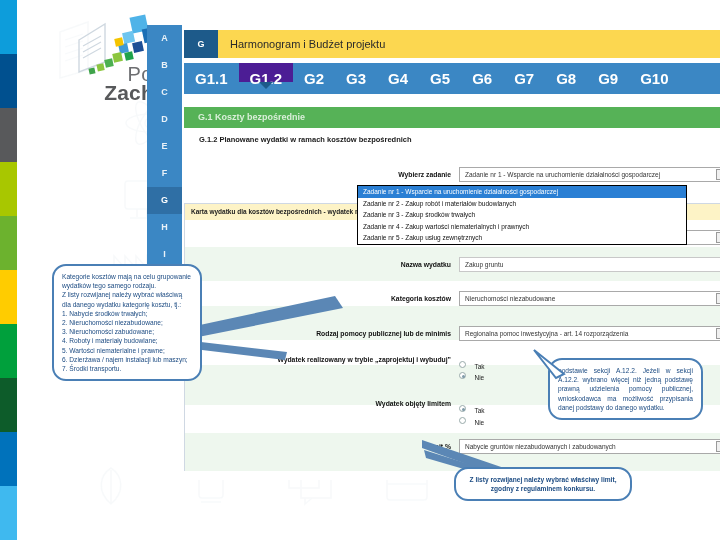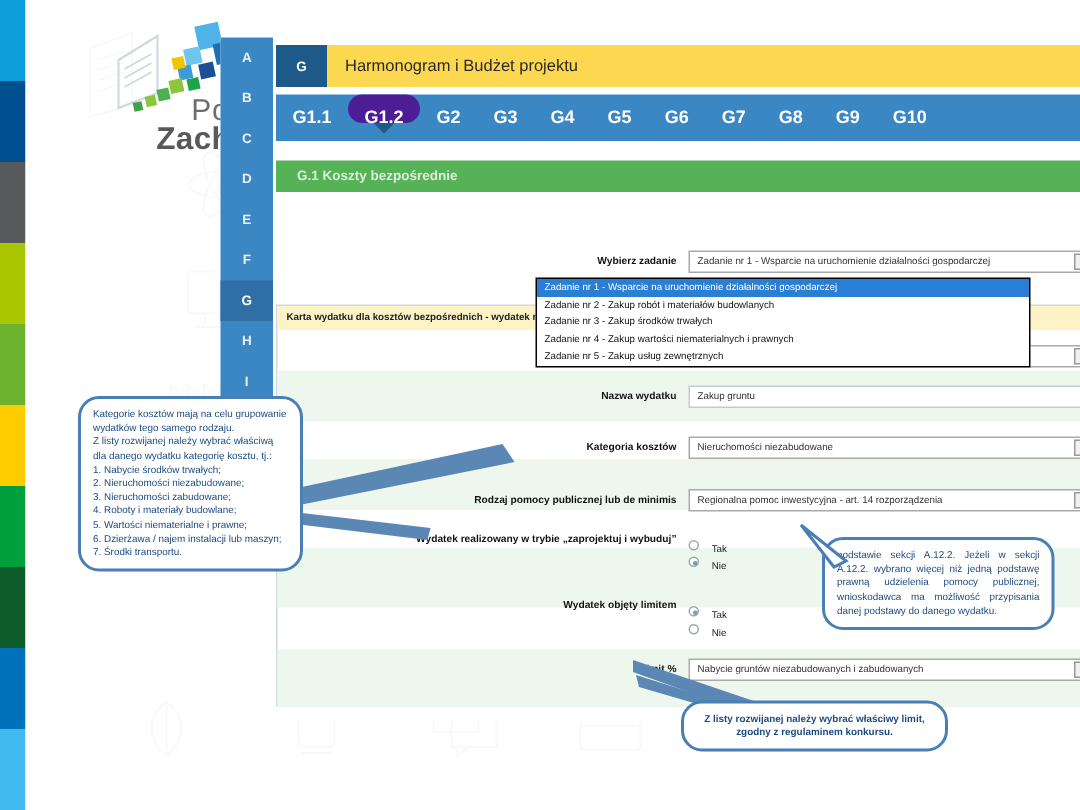--- a/index.html
+++ b/index.html
@@ -43,21 +43,21 @@
   #mod-head .badge {
      width:34px; height:28px; background:#1d5a8a; color:#fff; font-size:9px; font-weight:bold;
      display:flex; align-items:center; justify-content:center; float:left;
   }
   #mod-head .ttl { margin-left:46px; line-height:28px; font-size:11px; color:#2a2a2a; font-weight:500;}
 
   
   #tabs { position:absolute; left:37px; top:38px; width:553px; height:31px; background:#3b87c4; }
   #tabs .tab {
      float:left; height:19px; line-height:31px; padding:0 11px; color:#ffffff;
-     font-size:12px; font-weight:bold;border-radius:11px;
+     font-size:15px; font-weight:bold;
   }
   #tabs .tab.active { background:#4c1d95; position:relative; }
   #tabs .tab.active:after{
      content:""; position:absolute; left:50%; bottom:-7px; margin-left:-7px;
      border-left:7px solid transparent; border-right:7px solid transparent;
      border-top:7px solid #1d5a8a;
   }
 
   
   #sect { position:absolute; left:37px; top:82px; width:553px; height:21px; background:#56b257;
@@ -203,20 +203,21 @@
         <div class="tab">G4</div>
         <div class="tab">G5</div>
         <div class="tab">G6</div>
         <div class="tab">G7</div>
         <div class="tab">G8</div>
         <div class="tab">G9</div>
         <div class="tab">G10</div>
       </div>
 
     <div id="sect">G.1 Koszty bezpośrednie</div>
+    <div id="sub-h">G.1.2 Planowane wydatki w ramach kosztów bezpośrednich</div>
 
     <div class="row" style="top:142px;">
       <div class="lbl" style="width:275px;">Wybierz zadanie</div>
       <div class="ctl" style="width:270px;">
         <span>Zadanie nr 1 - Wsparcie na uruchomienie działalności gospodarczej</span>
         <span class="arrow">▾</span>
       </div>
     </div>
 
     <div class="cardbox" style="left:37px;top:178px;width:553px;height:268px;"></div>

